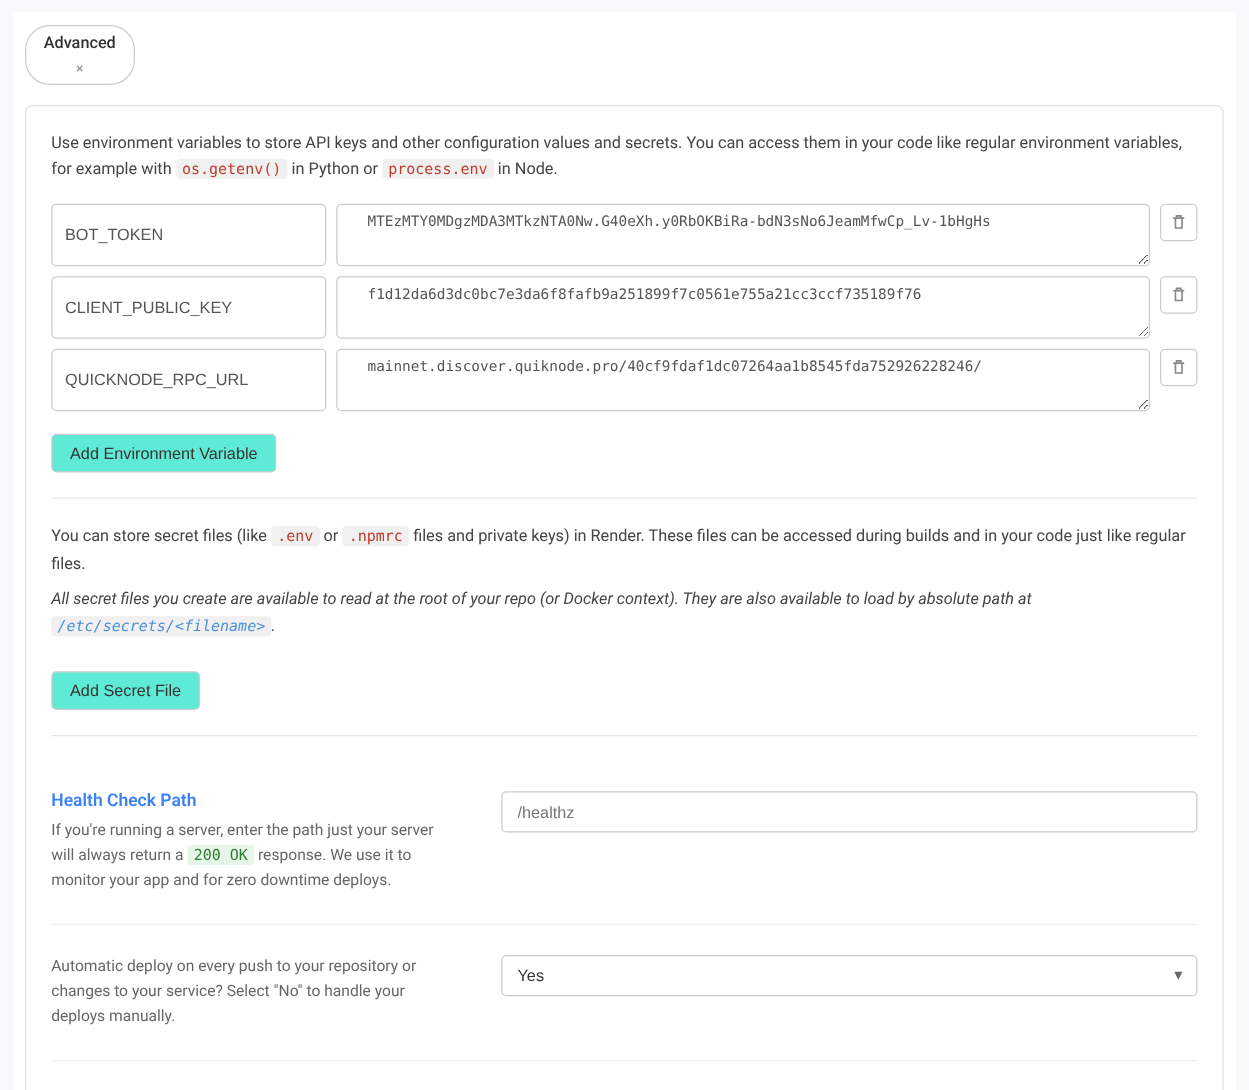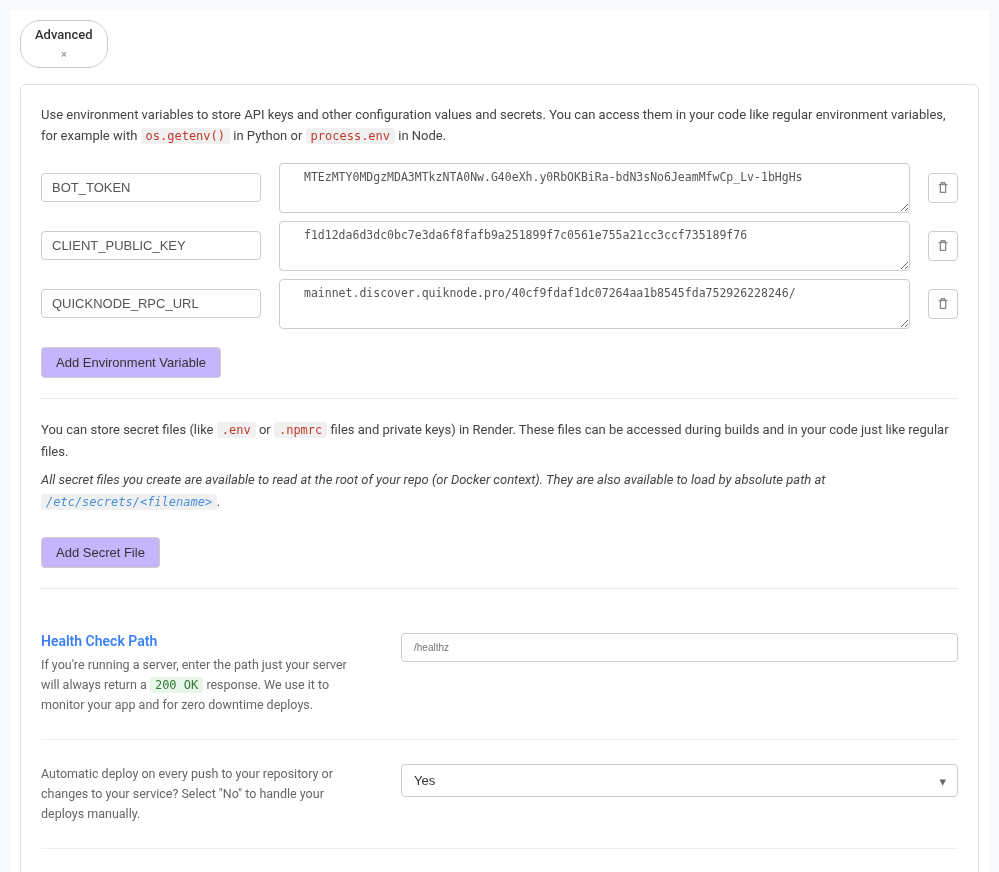--- a/index.html
+++ b/index.html
@@ -53,22 +53,21 @@
       margin-bottom: 16px;
     }
 
     .link {
       color: #4A90D9;
       text-decoration: none;
     }
 
     .env-row {
       display: flex;
-      align-items: center;
-      gap: 18px;
+      gap: 8px;
       margin-bottom: 8px;
     }
 
     .env-key-input {
       width: 220px;
       padding: 6px 10px;
       border: 1px solid #ccc;
       border-radius: 4px;
       font-size: 13px;
       color: #555;
@@ -100,21 +99,21 @@
       justify-content: center;
       color: #777;
       flex-shrink: 0;
     }
 
     .add-btn {
       margin-top: 10px;
       padding: 7px 14px;
       border: 1px solid #ccc;
       border-radius: 4px;
-      background: #c4b5fd;
+      background: #5eead4;
       cursor: pointer;
       font-size: 13px;
       color: #333;
     }
 
     .divider {
       border: none;
       border-top: 1px solid #e8e8e8;
       margin: 20px 0;
     }
@@ -173,21 +172,21 @@
 
     .settings-control-col {
       flex: 1;
     }
 
     .text-input-full {
       width: 100%;
       padding: 8px 12px;
       border: 1px solid #ccc;
       border-radius: 4px;
-      font-size: 10px;
+      font-size: 13px;
       color: #0f172a;
       background: #fff;
     }
 
     .select-full {
       width: 100%;
       padding: 8px 12px;
       border: 1px solid #ccc;
       border-radius: 4px;
       font-size: 13px;

